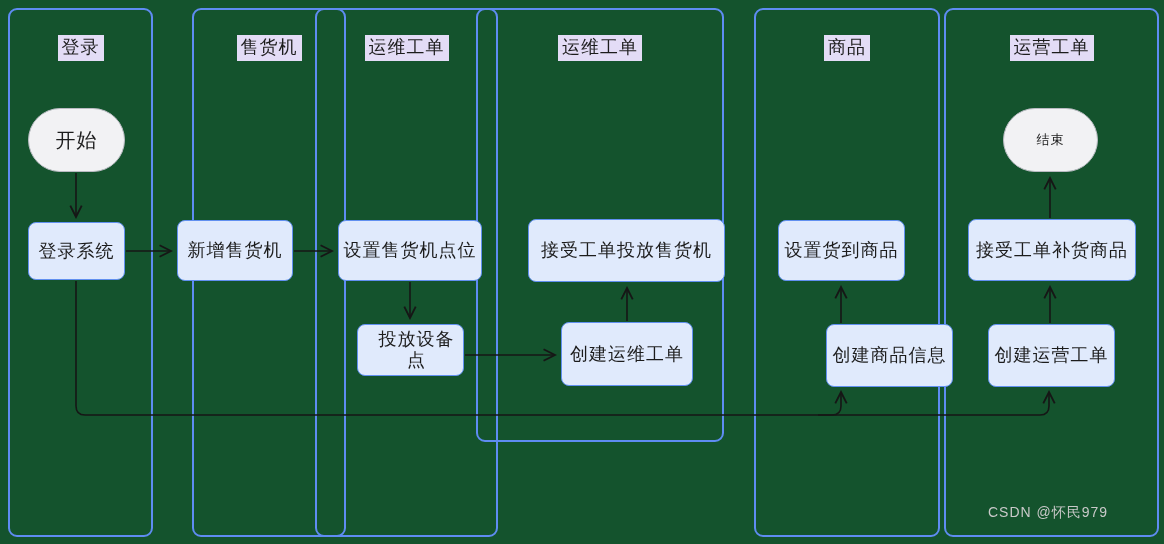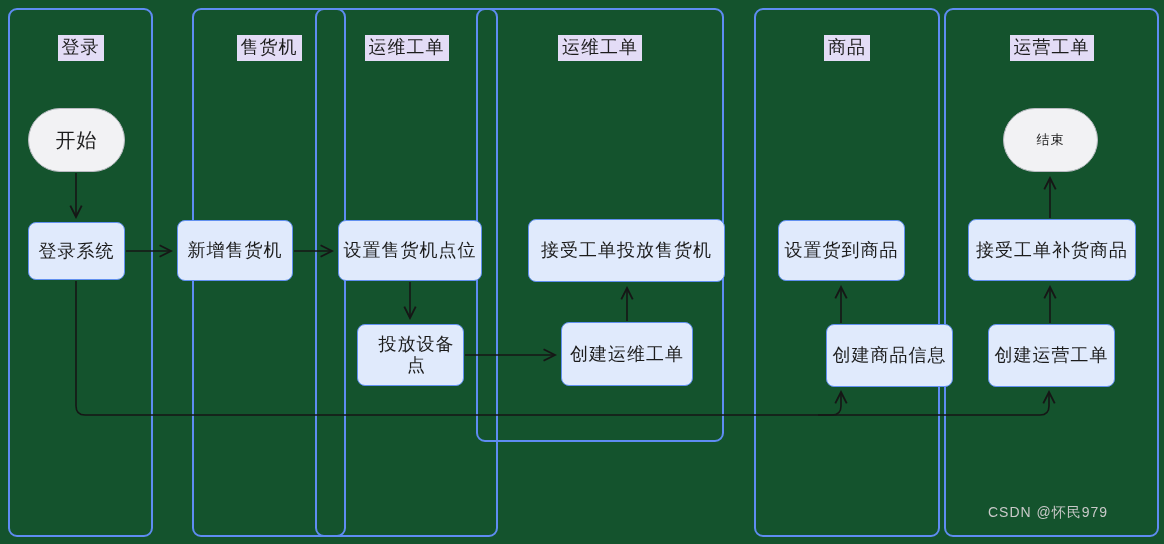--- a/index.html
+++ b/index.html
@@ -95,21 +95,21 @@
       </div>
       <div class="lane" style="left: 944px; top: 8px; width: 215px; height: 529px;">
         <div class="lane-header"><span class="hl">运营工单</span></div>
       </div>
     </div>
   <div id="nodes">
       <div class="node stadium" style="left: 28px; top: 108px; width: 97px; height: 64px; font-size: 20px; font-family: Liberation Serif, serif;">开始</div>
       <div class="node" style="left: 28px; top: 222px; width: 97px; height: 58px;">登录系统</div>
       <div class="node" style="left: 177px; top: 220px; width: 116px; height: 61px;">新增售货机</div>
       <div class="node" style="left: 338px; top: 220px; width: 144px; height: 61px;">设置售货机点位</div>
-      <div class="node" style="left: 357px; top: 324px; width: 107px; height: 62px; padding-left: 12px;">投放设备点</div>
+      <div class="node" style="left: 357px; top: 324px; width: 107px; height: 52px; padding-left: 12px;">投放设备点</div>
       <div class="node" style="left: 528px; top: 219px; width: 197px; height: 63px;">接受工单投放售货机</div>
       <div class="node" style="left: 561px; top: 322px; width: 132px; height: 64px;">创建运维工单</div>
       <div class="node" style="left: 778px; top: 220px; width: 127px; height: 61px;">设置货到商品</div>
       <div class="node" style="left: 778px; top: 324px; width: 127px; height: 63px; margin-left: 48px;">创建商品信息</div>
       <div class="node" style="left: 968px; top: 219px; width: 168px; height: 62px;">接受工单补货商品</div>
       <div class="node" style="left: 988px; top: 324px; width: 127px; height: 63px;">创建运营工单</div>
       <div class="node stadium" style="left: 1003px; top: 108px; width: 95px; height: 64px; font-size: 13px;">结束</div>
     </div>
   <svg id="edges" width="1164" height="544">
     <defs>

